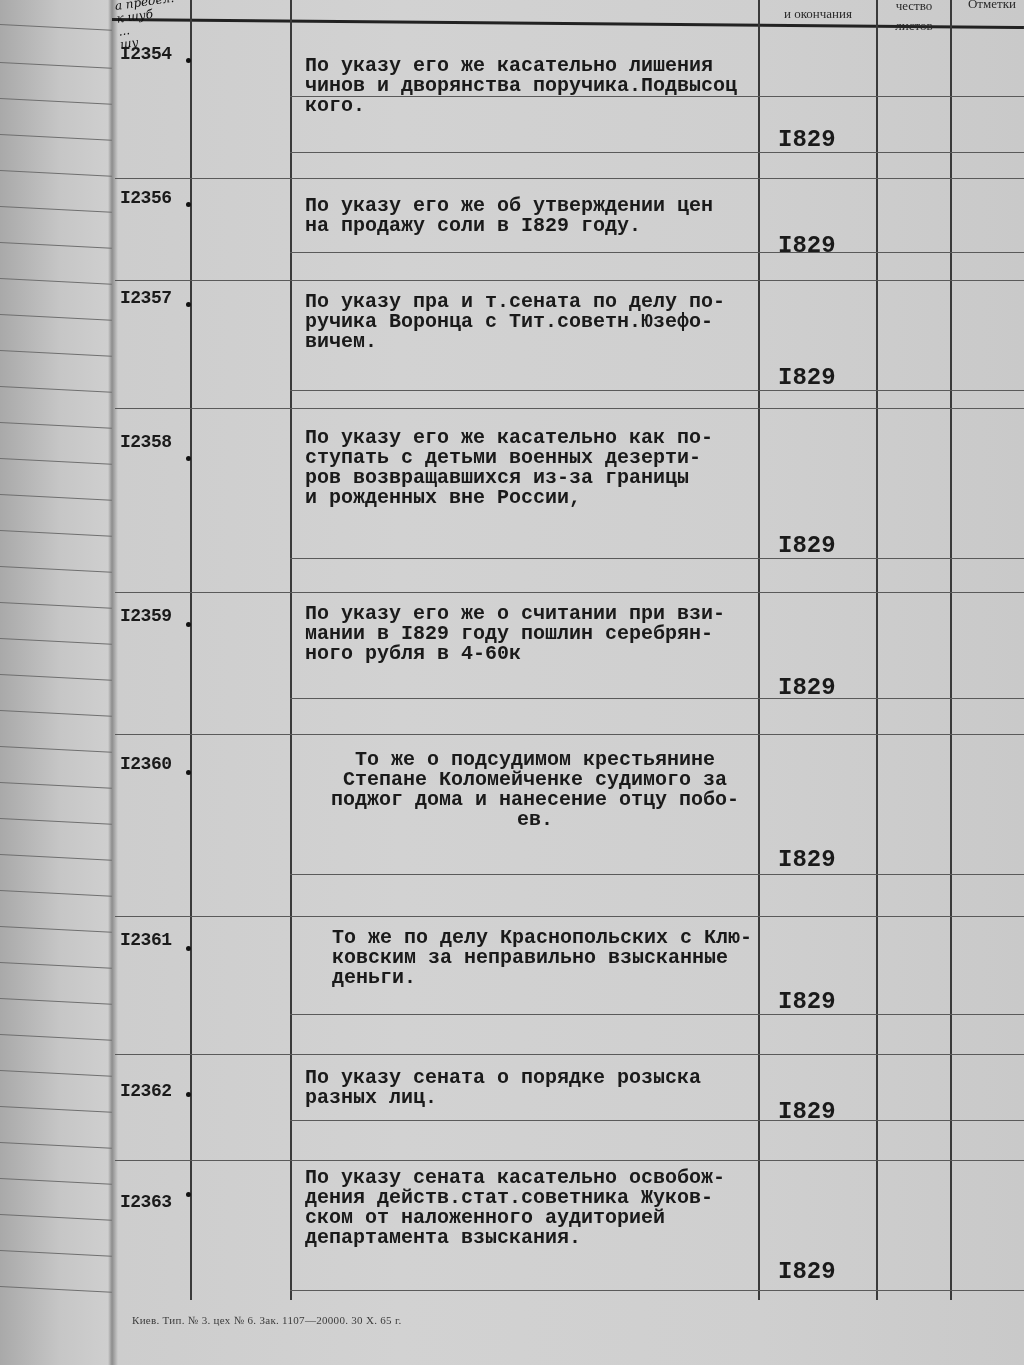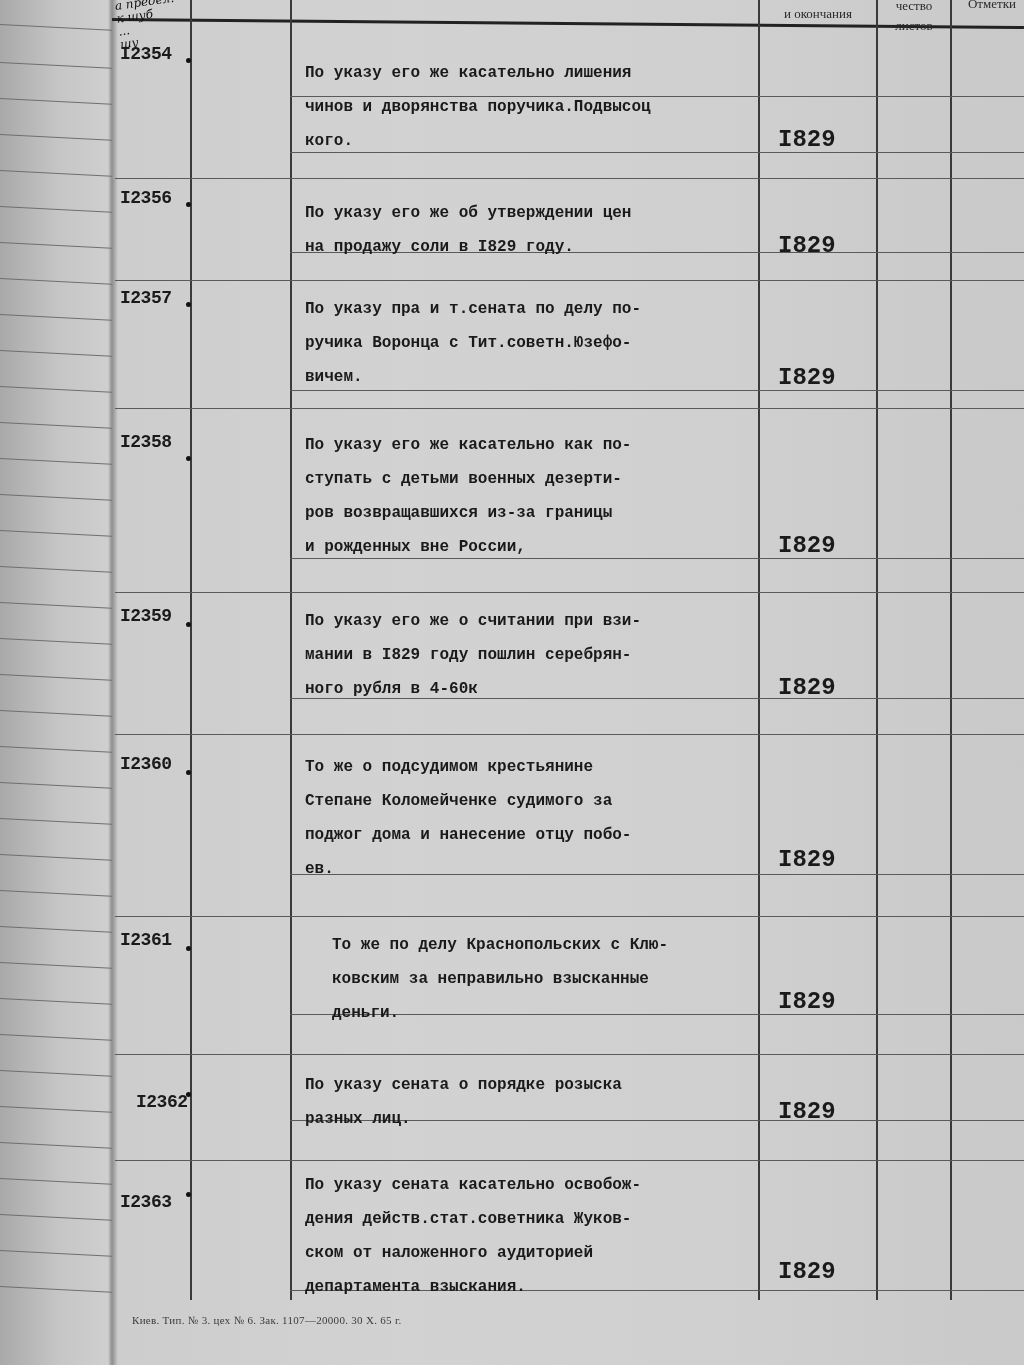--- a/index.html
+++ b/index.html
@@ -16,21 +16,21 @@
     
     .left-lines { position:absolute; left:0; top:0; width:112px; height:1365px; }
     .left-lines div { position:absolute; left:0; width:112px; height:1px; background:#6f6f6f; transform:rotate(3deg); transform-origin:left; }
     .vline { position:absolute; top:0; width:2px; background:#3a3a3a; }
     .hline { position:absolute; height:1px; background:#5a5a5a; }
     .topline { position:absolute; left:112px; top:18px; width:912px; height:3px; background:#222; transform:rotate(0.5deg); transform-origin:left; }
     .header-cell { position:absolute; font-family:"Liberation Serif", serif; font-size:13px; color:#2a2a2a; text-align:center; }
     .row { position:absolute; left:0; width:1024px; }
     .num { position:absolute; left:120px; font-size:18px; font-weight:bold; letter-spacing:-0.5px; }
     .dot { position:absolute; left:186px; width:5px; height:5px; border-radius:50%; background:#111; }
-    .desc { position:absolute; left:305px; width:460px; font-size:16px; line-height:34px; font-weight:bold; white-space:pre; }
+    .desc { position:absolute; left:305px; width:460px; font-size:20px; line-height:20px; font-weight:bold; white-space:pre; }
     .year { position:absolute; left:778px; font-size:24px; font-weight:bold; }
     .margin-note { position:absolute; left:114px; top:0; font-family:"DejaVu Serif", serif; font-style:italic; font-size:12px; color:#111; line-height:13px; transform:rotate(-8deg); transform-origin:left top; }
     .footer { position:absolute; left:132px; top:1314px; font-family:"Liberation Serif", serif; font-size:11px; color:#3c3c3c; letter-spacing:0.3px; }
   </style>
 </head>
 <body>
 
 <div class="page">
 
   <div class="left-lines">
@@ -150,38 +150,38 @@
     <span class="dot" style="top:18px;"></span>
     <span class="desc" style="top:0px;">По указу его же о считании при взи-
 мании в I829 году пошлин серебрян-
 ного рубля в 4-60к</span>
     <span class="year" style="top:70px;">I829</span>
   </div>
 
   <div class="row" style="top:752px;">
     <span class="num" style="top:2px;font-family:Liberation Mono, monospace;">I2360</span>
     <span class="dot" style="top:18px;"></span>
-    <span class="desc" style="top:-2px;">То же о подсудимом крестьянине
+    <span class="desc" style="top:-2px;text-align:center;">То же о подсудимом крестьянине
 Степане Коломейченке судимого за
 поджог дома и нанесение отцу побо-
 ев.</span>
     <span class="year" style="top:94px;">I829</span>
   </div>
 
   <div class="row" style="top:928px;">
     <span class="num" style="top:2px;">I2361</span>
     <span class="dot" style="top:18px;"></span>
     <span class="desc" style="top:0px;margin-left:27px;">То же по делу Краснопольских с Клю-
 ковским за неправильно взысканные
 деньги.</span>
     <span class="year" style="top:60px;">I829</span>
   </div>
 
   <div class="row" style="top:1074px;">
-    <span class="num" style="top:18px;margin-left:16px;">I2362</span>
+    <span class="num" style="top:7px;">I2362</span>
     <span class="dot" style="top:18px;"></span>
     <span class="desc" style="top:-6px;">По указу сената о порядке розыска
 разных лиц.</span>
     <span class="year" style="top:24px;">I829</span>
   </div>
 
   <div class="row" style="top:1174px;">
     <span class="num" style="top:18px;">I2363</span>
     <span class="dot" style="top:18px;"></span>
     <span class="desc" style="top:-6px;">По указу сената касательно освобож-

